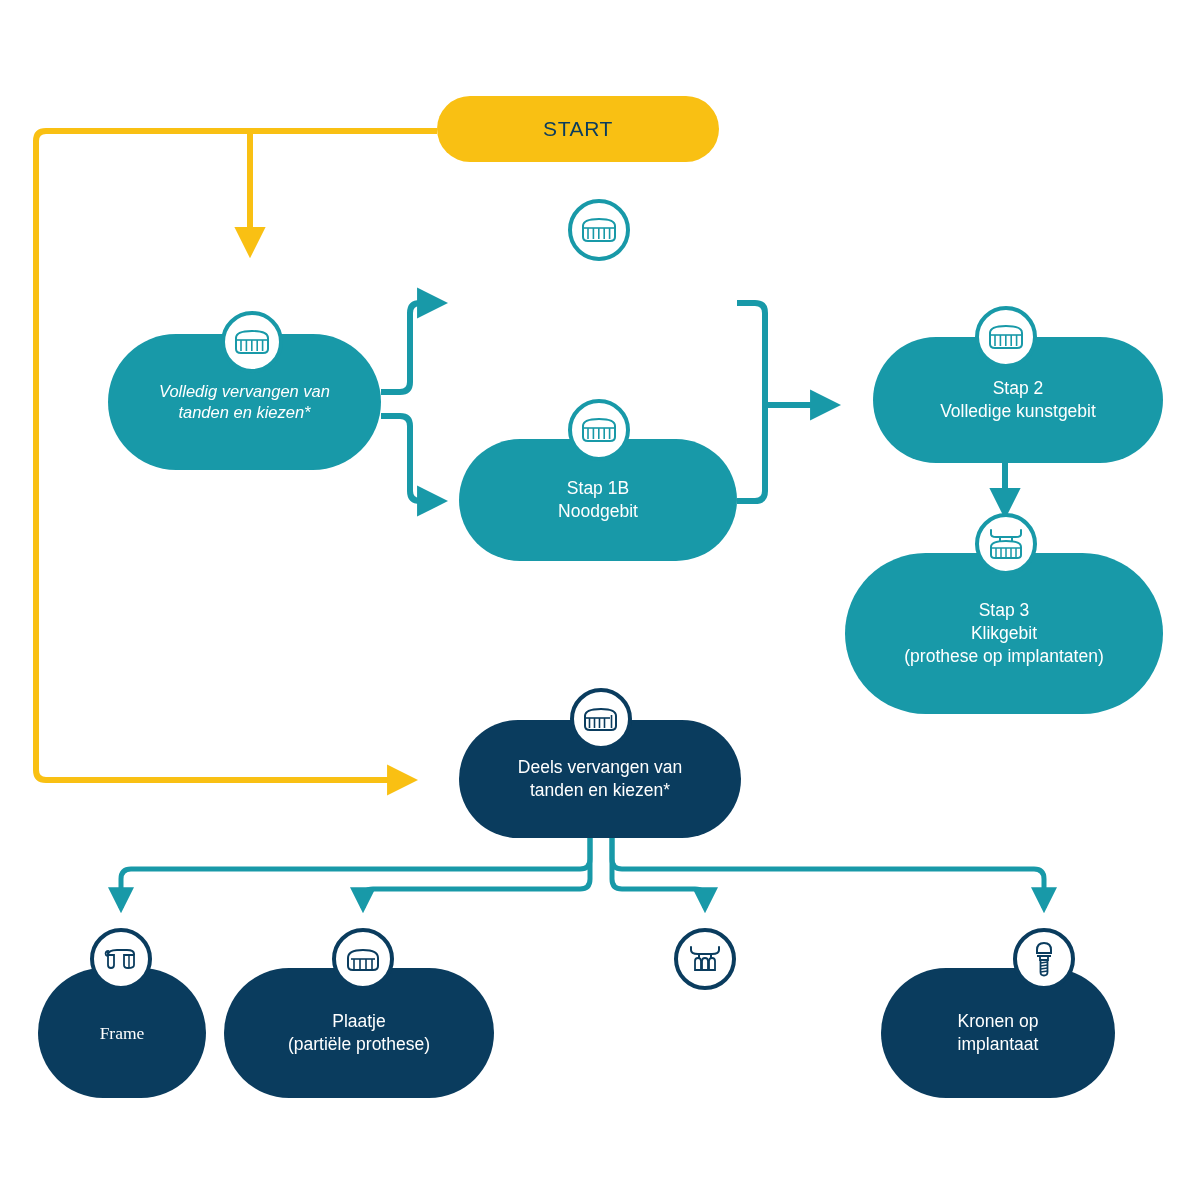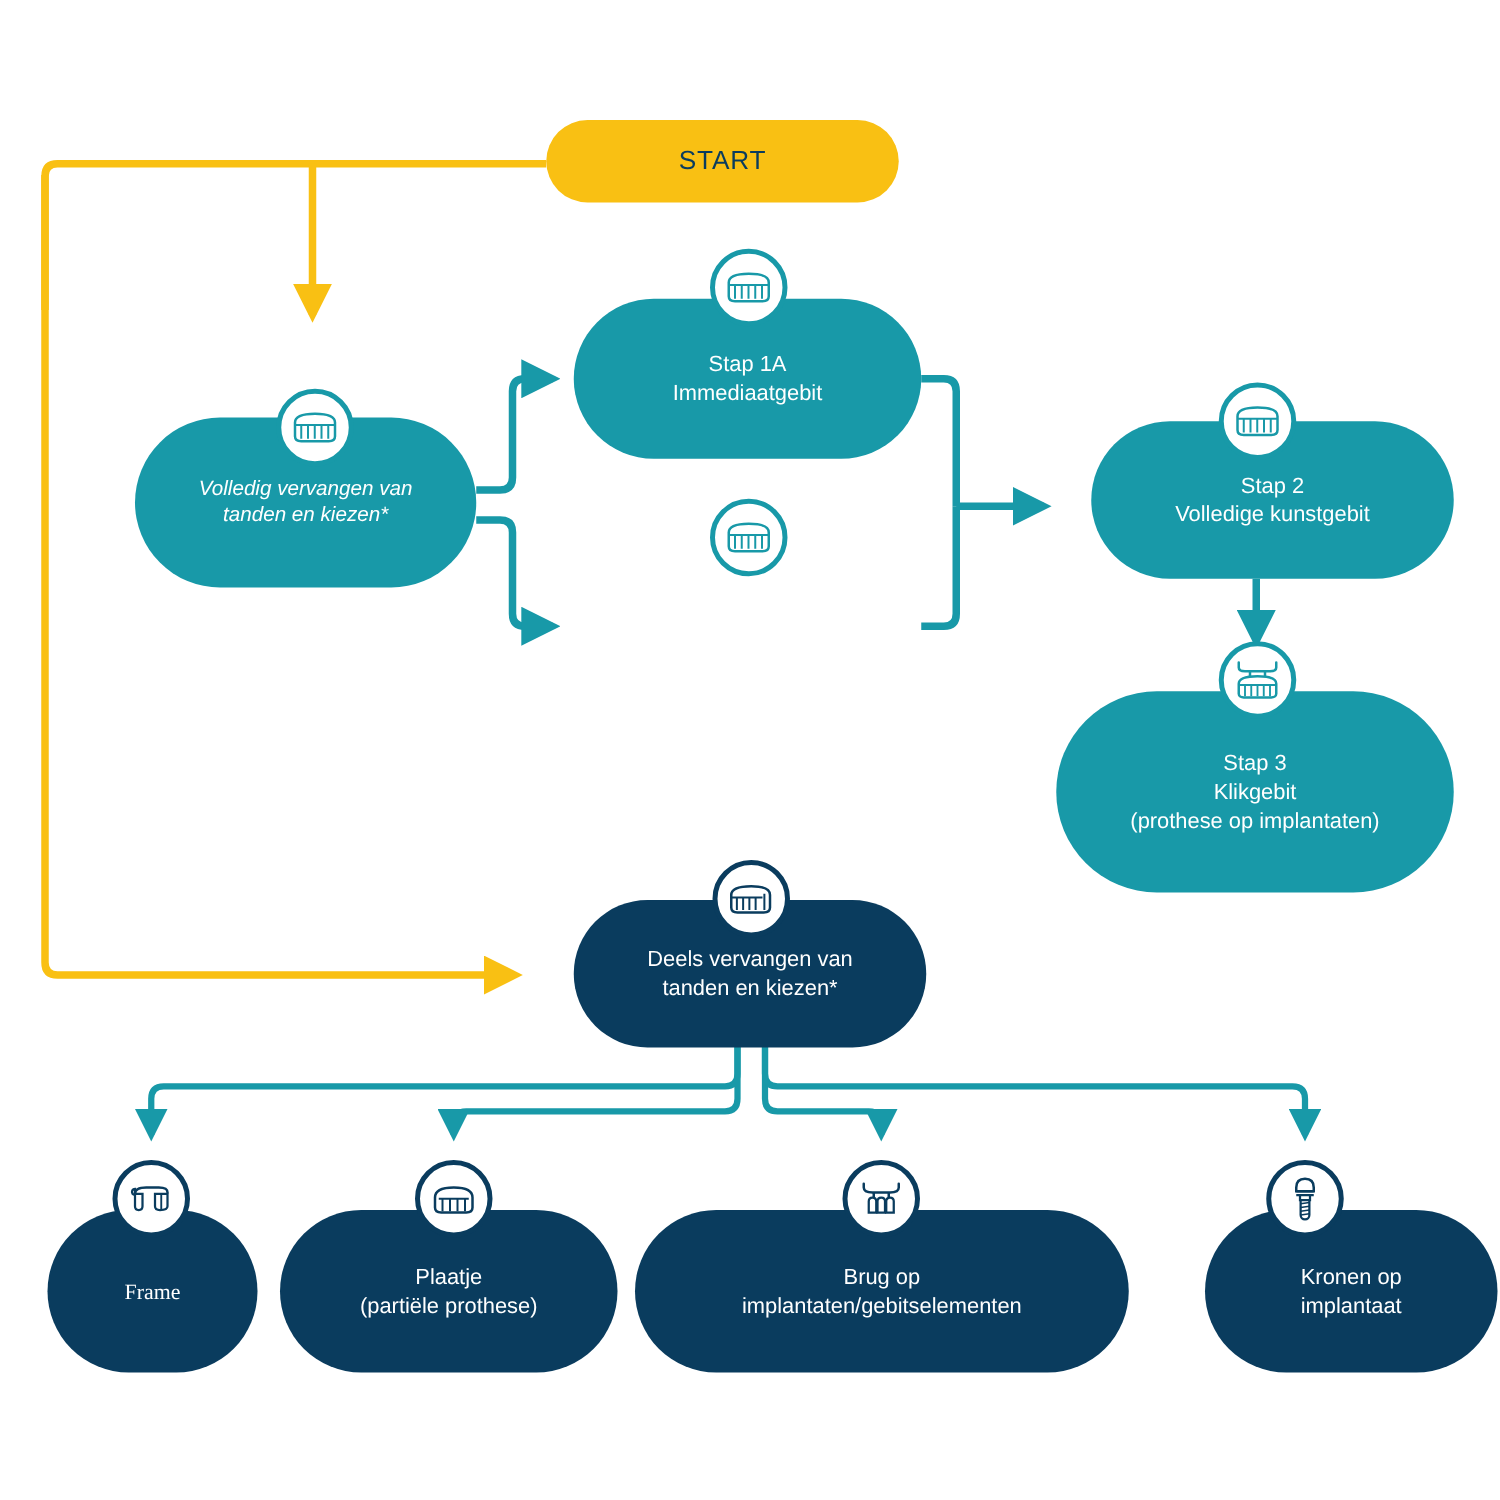--- a/index.html
+++ b/index.html
@@ -124,31 +124,31 @@
 tanden en kiezen*</span>
   </div>
 
   <div class="badge teal-ring" style="left:568px; top:199px;">
     <svg width="36" height="26" viewBox="0 0 36 26">
       <path d="M2 9 C2 4 8 2 18 2 C28 2 34 4 34 9 L34 20 C34 23 32 24 29 24 L7 24 C4 24 2 23 2 20 Z" fill="none" stroke="#1899A8" stroke-width="2"></path>
       <path d="M2 11 L34 11" stroke="#1899A8" stroke-width="1.6"></path>
       <path d="M7 11 L7 22 M12.4 11 L12.4 22 M17.8 11 L17.8 22 M23.2 11 L23.2 22 M28.6 11 L28.6 22" stroke="#1899A8" stroke-width="1.6"></path>
     </svg>
   </div>
-  <div class="node teal node-text-17" style="left:459px; top:239px; width:278px; height:128px;">
-    <span class="label">Stap 1A
-Immediaatgebit</span>
-  </div>
 
   <div class="badge teal-ring" style="left:568px; top:399px;">
     <svg width="36" height="26" viewBox="0 0 36 26">
       <path d="M2 9 C2 4 8 2 18 2 C28 2 34 4 34 9 L34 20 C34 23 32 24 29 24 L7 24 C4 24 2 23 2 20 Z" fill="none" stroke="#1899A8" stroke-width="2"></path>
       <path d="M2 11 L34 11" stroke="#1899A8" stroke-width="1.6"></path>
       <path d="M7 11 L7 22 M12.4 11 L12.4 22 M17.8 11 L17.8 22 M23.2 11 L23.2 22 M28.6 11 L28.6 22" stroke="#1899A8" stroke-width="1.6"></path>
     </svg>
+  </div>
+  <div class="node teal node-text-17" style="left:459px; top:439px; width:278px; height:122px;">
+    <span class="label">Stap 1B
+Noodgebit</span>
   </div>
 
   <div class="badge teal-ring" style="left:975px; top:306px;">
     <svg width="36" height="26" viewBox="0 0 36 26">
       <path d="M2 9 C2 4 8 2 18 2 C28 2 34 4 34 9 L34 20 C34 23 32 24 29 24 L7 24 C4 24 2 23 2 20 Z" fill="none" stroke="#1899A8" stroke-width="2"></path>
       <path d="M2 11 L34 11" stroke="#1899A8" stroke-width="1.6"></path>
       <path d="M7 11 L7 22 M12.4 11 L12.4 22 M17.8 11 L17.8 22 M23.2 11 L23.2 22 M28.6 11 L28.6 22" stroke="#1899A8" stroke-width="1.6"></path>
     </svg>
   </div>
   <div class="node teal node-text-17" style="left:873px; top:337px; width:290px; height:126px;">
@@ -211,32 +211,28 @@
 
   <div class="badge navy-ring" style="left:674px; top:928px;">
     <svg width="36" height="30" viewBox="0 0 36 30">
       <path d="M4 3 L4 6 C4 9 7 10 11 10 L25 10 C29 10 32 9 32 6 L32 3" fill="none" stroke="#0A3C5E" stroke-width="2" stroke-linecap="round"></path>
       <path d="M12 10 L12 14 M24 10 L24 14" stroke="#0A3C5E" stroke-width="2"></path>
       <path d="M8 17 C8 15 9.5 14 11 14 C12.5 14 14 15 14 17 L14 26 L8 26 Z" fill="none" stroke="#0A3C5E" stroke-width="1.8"></path>
       <path d="M15 17 C15 15 16.5 14 18 14 C19.5 14 21 15 21 17 L21 26 L15 26 Z" fill="none" stroke="#0A3C5E" stroke-width="1.8"></path>
       <path d="M22 17 C22 15 23.5 14 25 14 C26.5 14 28 15 28 17 L28 26 L22 26 Z" fill="none" stroke="#0A3C5E" stroke-width="1.8"></path>
     </svg>
   </div>
-  <div class="node navy node-text-17" style="left:508px; top:968px; width:395px; height:130px;">
-    <span class="label">Brug op
-implantaten/gebitselementen</span>
-  </div>
 
   <div class="badge navy-ring" style="left:1013px; top:928px;">
     <svg width="26" height="36" viewBox="0 0 26 36">
       <path d="M6 9 C6 5 8 2 13 2 C18 2 20 5 20 9 L20 12 L6 12 Z" fill="none" stroke="#0A3C5E" stroke-width="2"></path>
       <path d="M6 12 L20 12 M6 15 L20 15" stroke="#0A3C5E" stroke-width="1.8"></path>
       <path d="M9 15 L9 19 L17 19 L17 15" fill="none" stroke="#0A3C5E" stroke-width="1.8"></path>
       <path d="M9.5 19 L9.5 31 C9.5 33 11 34.5 13 34.5 C15 34.5 16.5 33 16.5 31 L16.5 19" fill="none" stroke="#0A3C5E" stroke-width="1.8"></path>
       <path d="M9.5 22 L16.5 21 M9.5 25 L16.5 24 M9.5 28 L16.5 27 M9.5 31 L16.5 30" stroke="#0A3C5E" stroke-width="1.4"></path>
     </svg>
   </div>
-  <div class="node navy node-text-17" style="left:964px; top:968px; width:234px; height:130px;text-align:center;">
+  <div class="node navy node-text-17" style="left:881px; top:968px; width:234px; height:130px;text-align:center;">
     <span class="label">Kronen op
 implantaat</span>
   </div>
 
 </div>
 
 </body></html>

